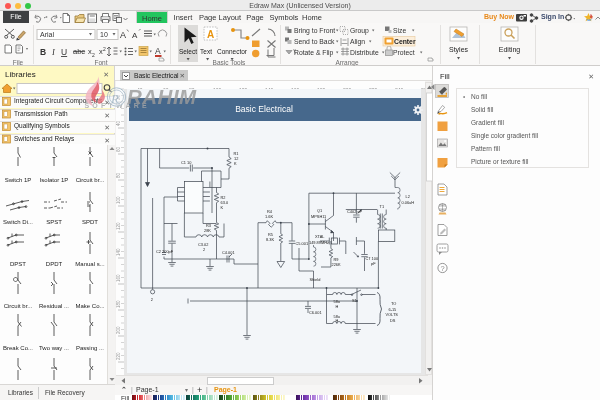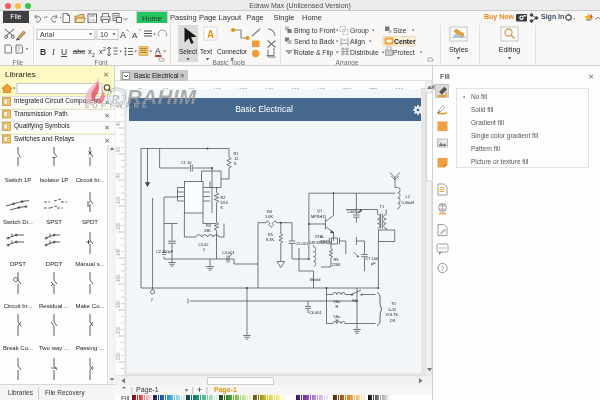--- a/index.html
+++ b/index.html
@@ -89,24 +89,24 @@
       </g>
       <g stroke="#555" stroke-width="0.8" fill="#fff">
         <rect x="113" y="2.5" width="6" height="7"></rect>
         <path d="M114 4.5 h4 M114 6 h4 M114 7.5 h2.5" stroke-width="0.6"></path>
         <rect x="116.5" y="6.5" width="5" height="5" fill="#f4f4f4"></rect>
       </g>
       <path d="M123.5 7 l2 2 2 -2" stroke="#666" fill="none" stroke-width="0.9"></path>
       <path d="M44 6 l1.6 0 l-0.8 1.6 z M60 6 l1.6 0 l-0.8 1.6 z" fill="#666"></path>
     </svg>
     <div class="tab active" style="left:136px;width:32px;">Home</div>
-    <div class="tab" style="left:170px;width:26px;">Passing</div>
+    <div class="tab" style="left:170px;width:26px;">Insert</div>
     <div class="tab" style="left:198px;width:44px;">Page&nbsp;Layout</div>
     <div class="tab" style="left:244px;width:22px;">Page</div>
-    <div class="tab" style="left:268px;width:32px;">Single</div>
+    <div class="tab" style="left:268px;width:32px;">Symbols</div>
     <div class="tab" style="left:302px;width:20px;">Home</div>
     <div class="rlink" style="left:484px;color:#e8891a;font-weight:bold;">Buy Now</div>
     <div class="rlink" style="left:541px;color:#3b4a6b;font-weight:bold;">Sign In</div>
     <svg class="abs" style="left:510px;top:0;" width="90" height="12" viewBox="0 0 90 12">
       <g>
         <rect x="6" y="3" width="11" height="7.5" rx="1" fill="#3d3d3d"></rect>
         <circle cx="11.5" cy="6.7" r="2.2" fill="#fff"></circle>
         <circle cx="11.5" cy="6.7" r="1.1" fill="#3d3d3d"></circle>
         <rect x="13.5" y="4" width="2.5" height="1.5" fill="#fff"></rect>
       </g>

